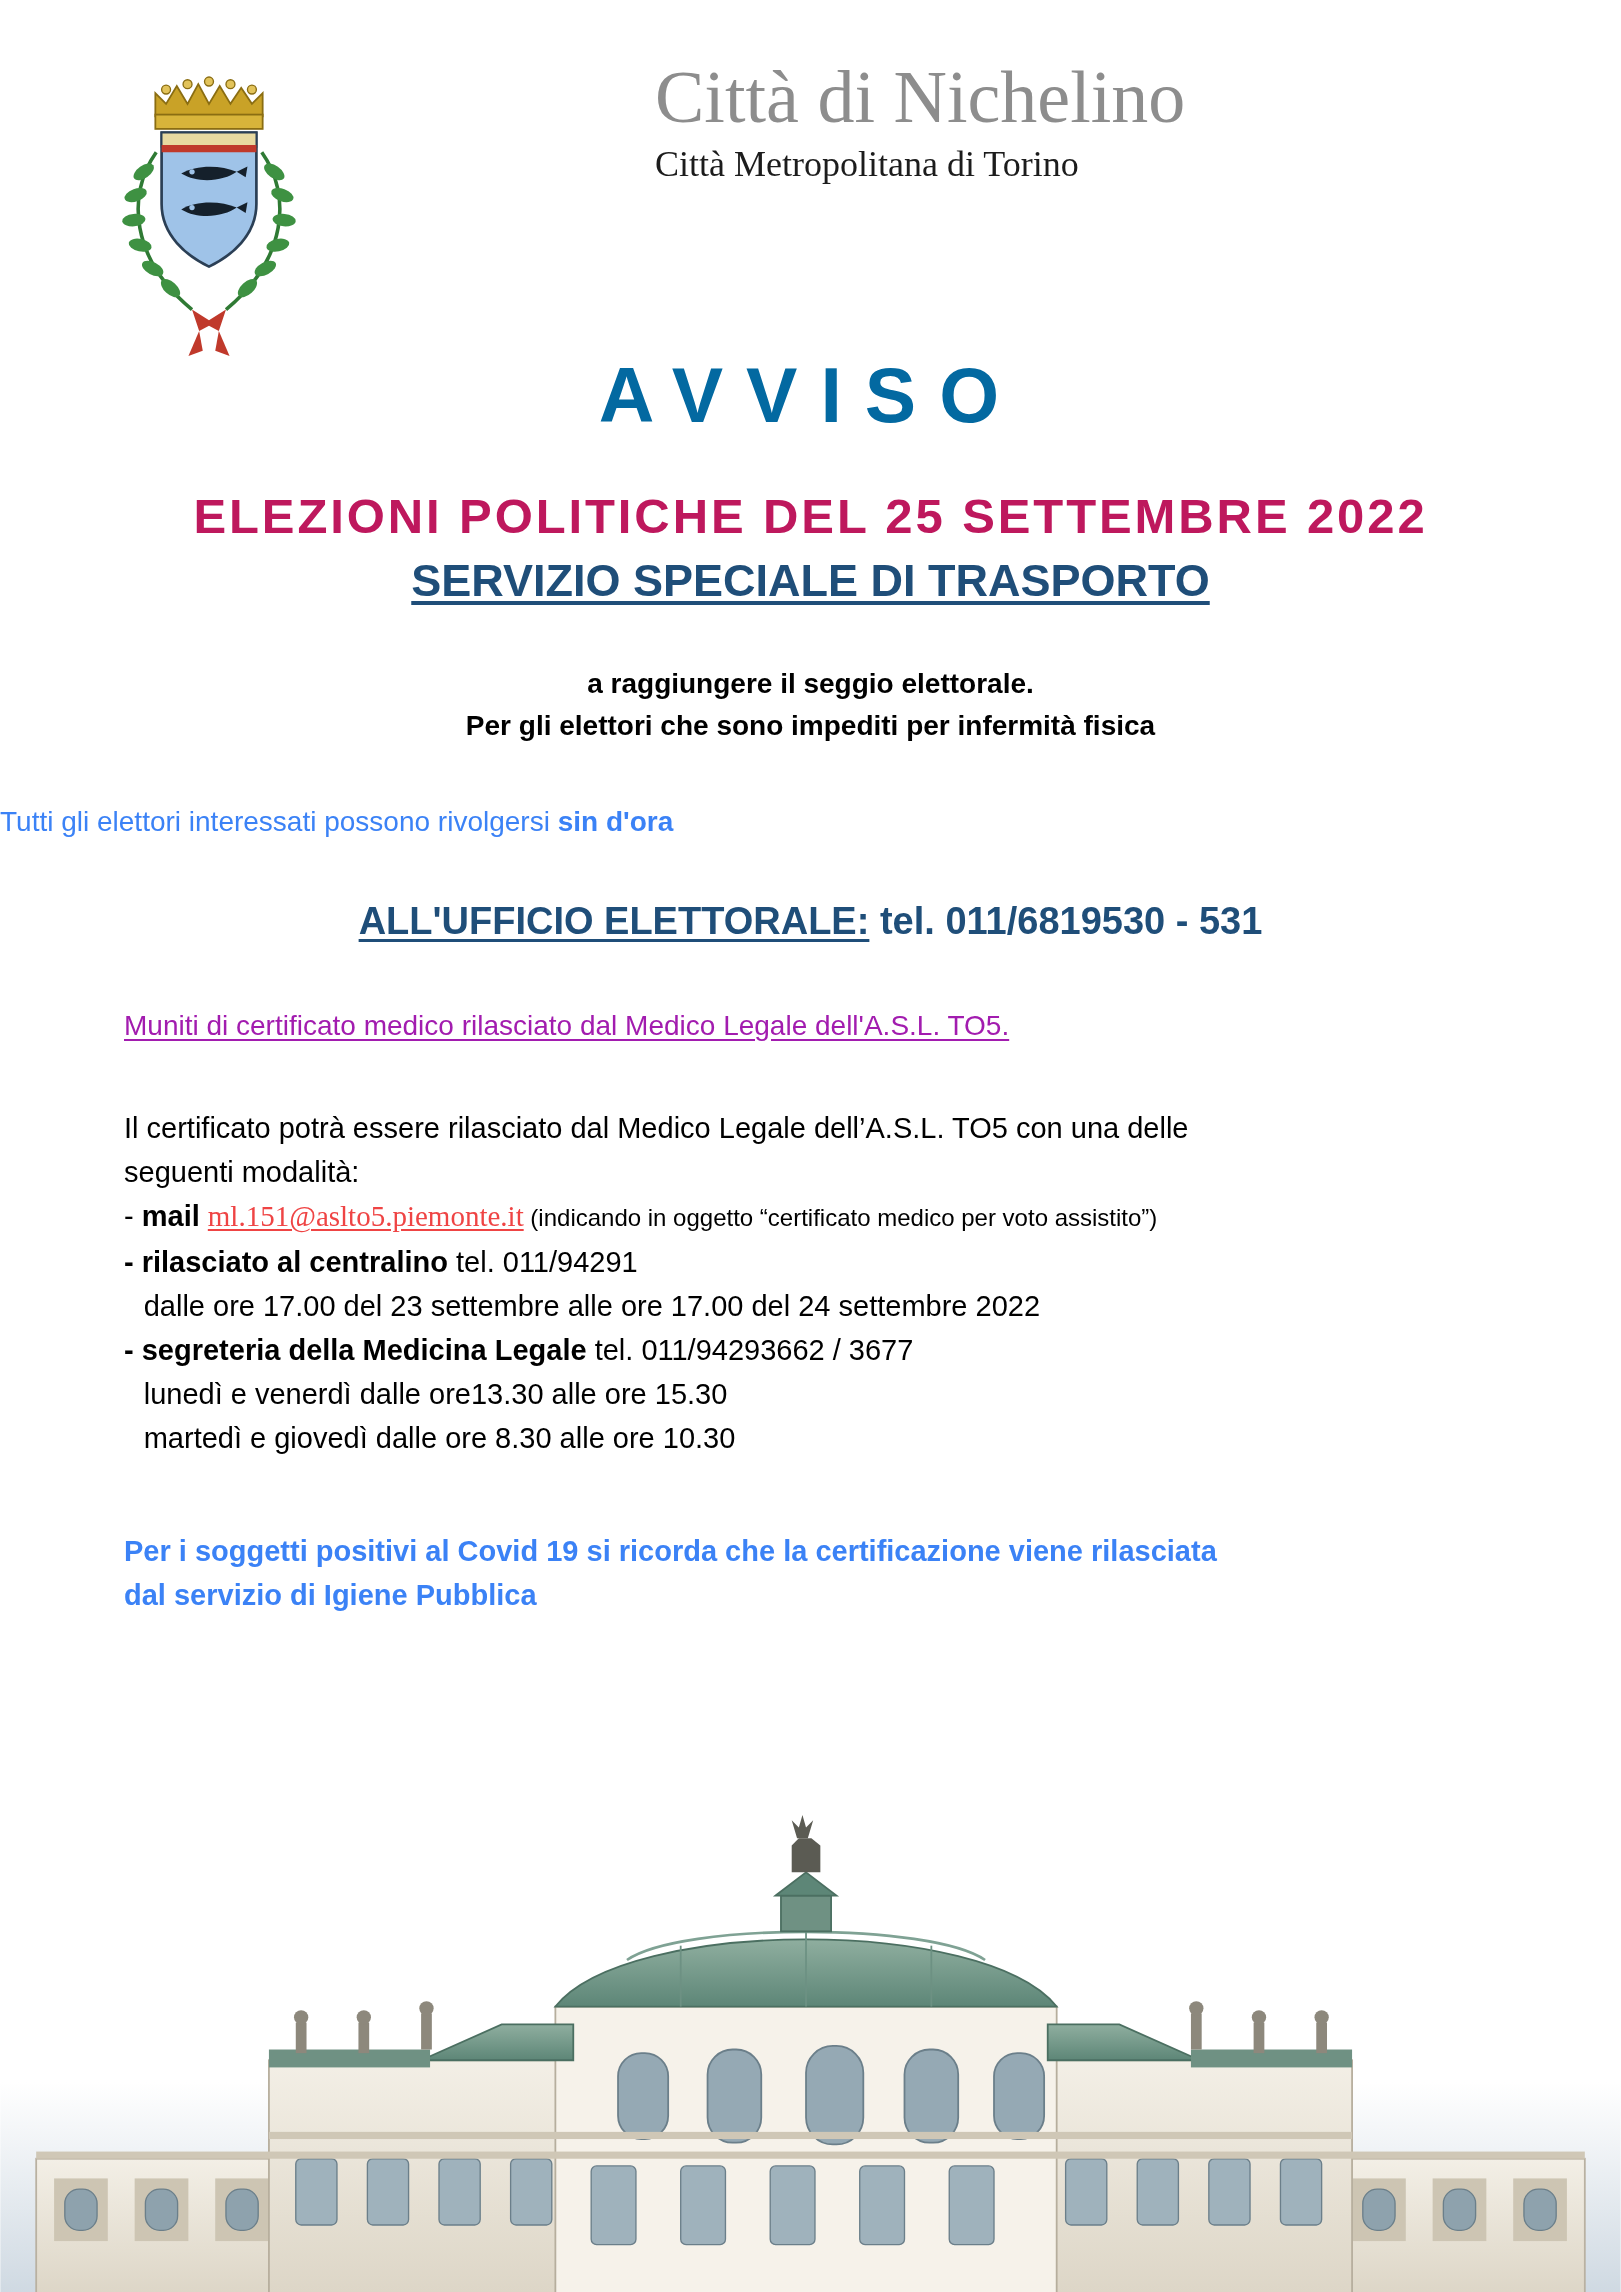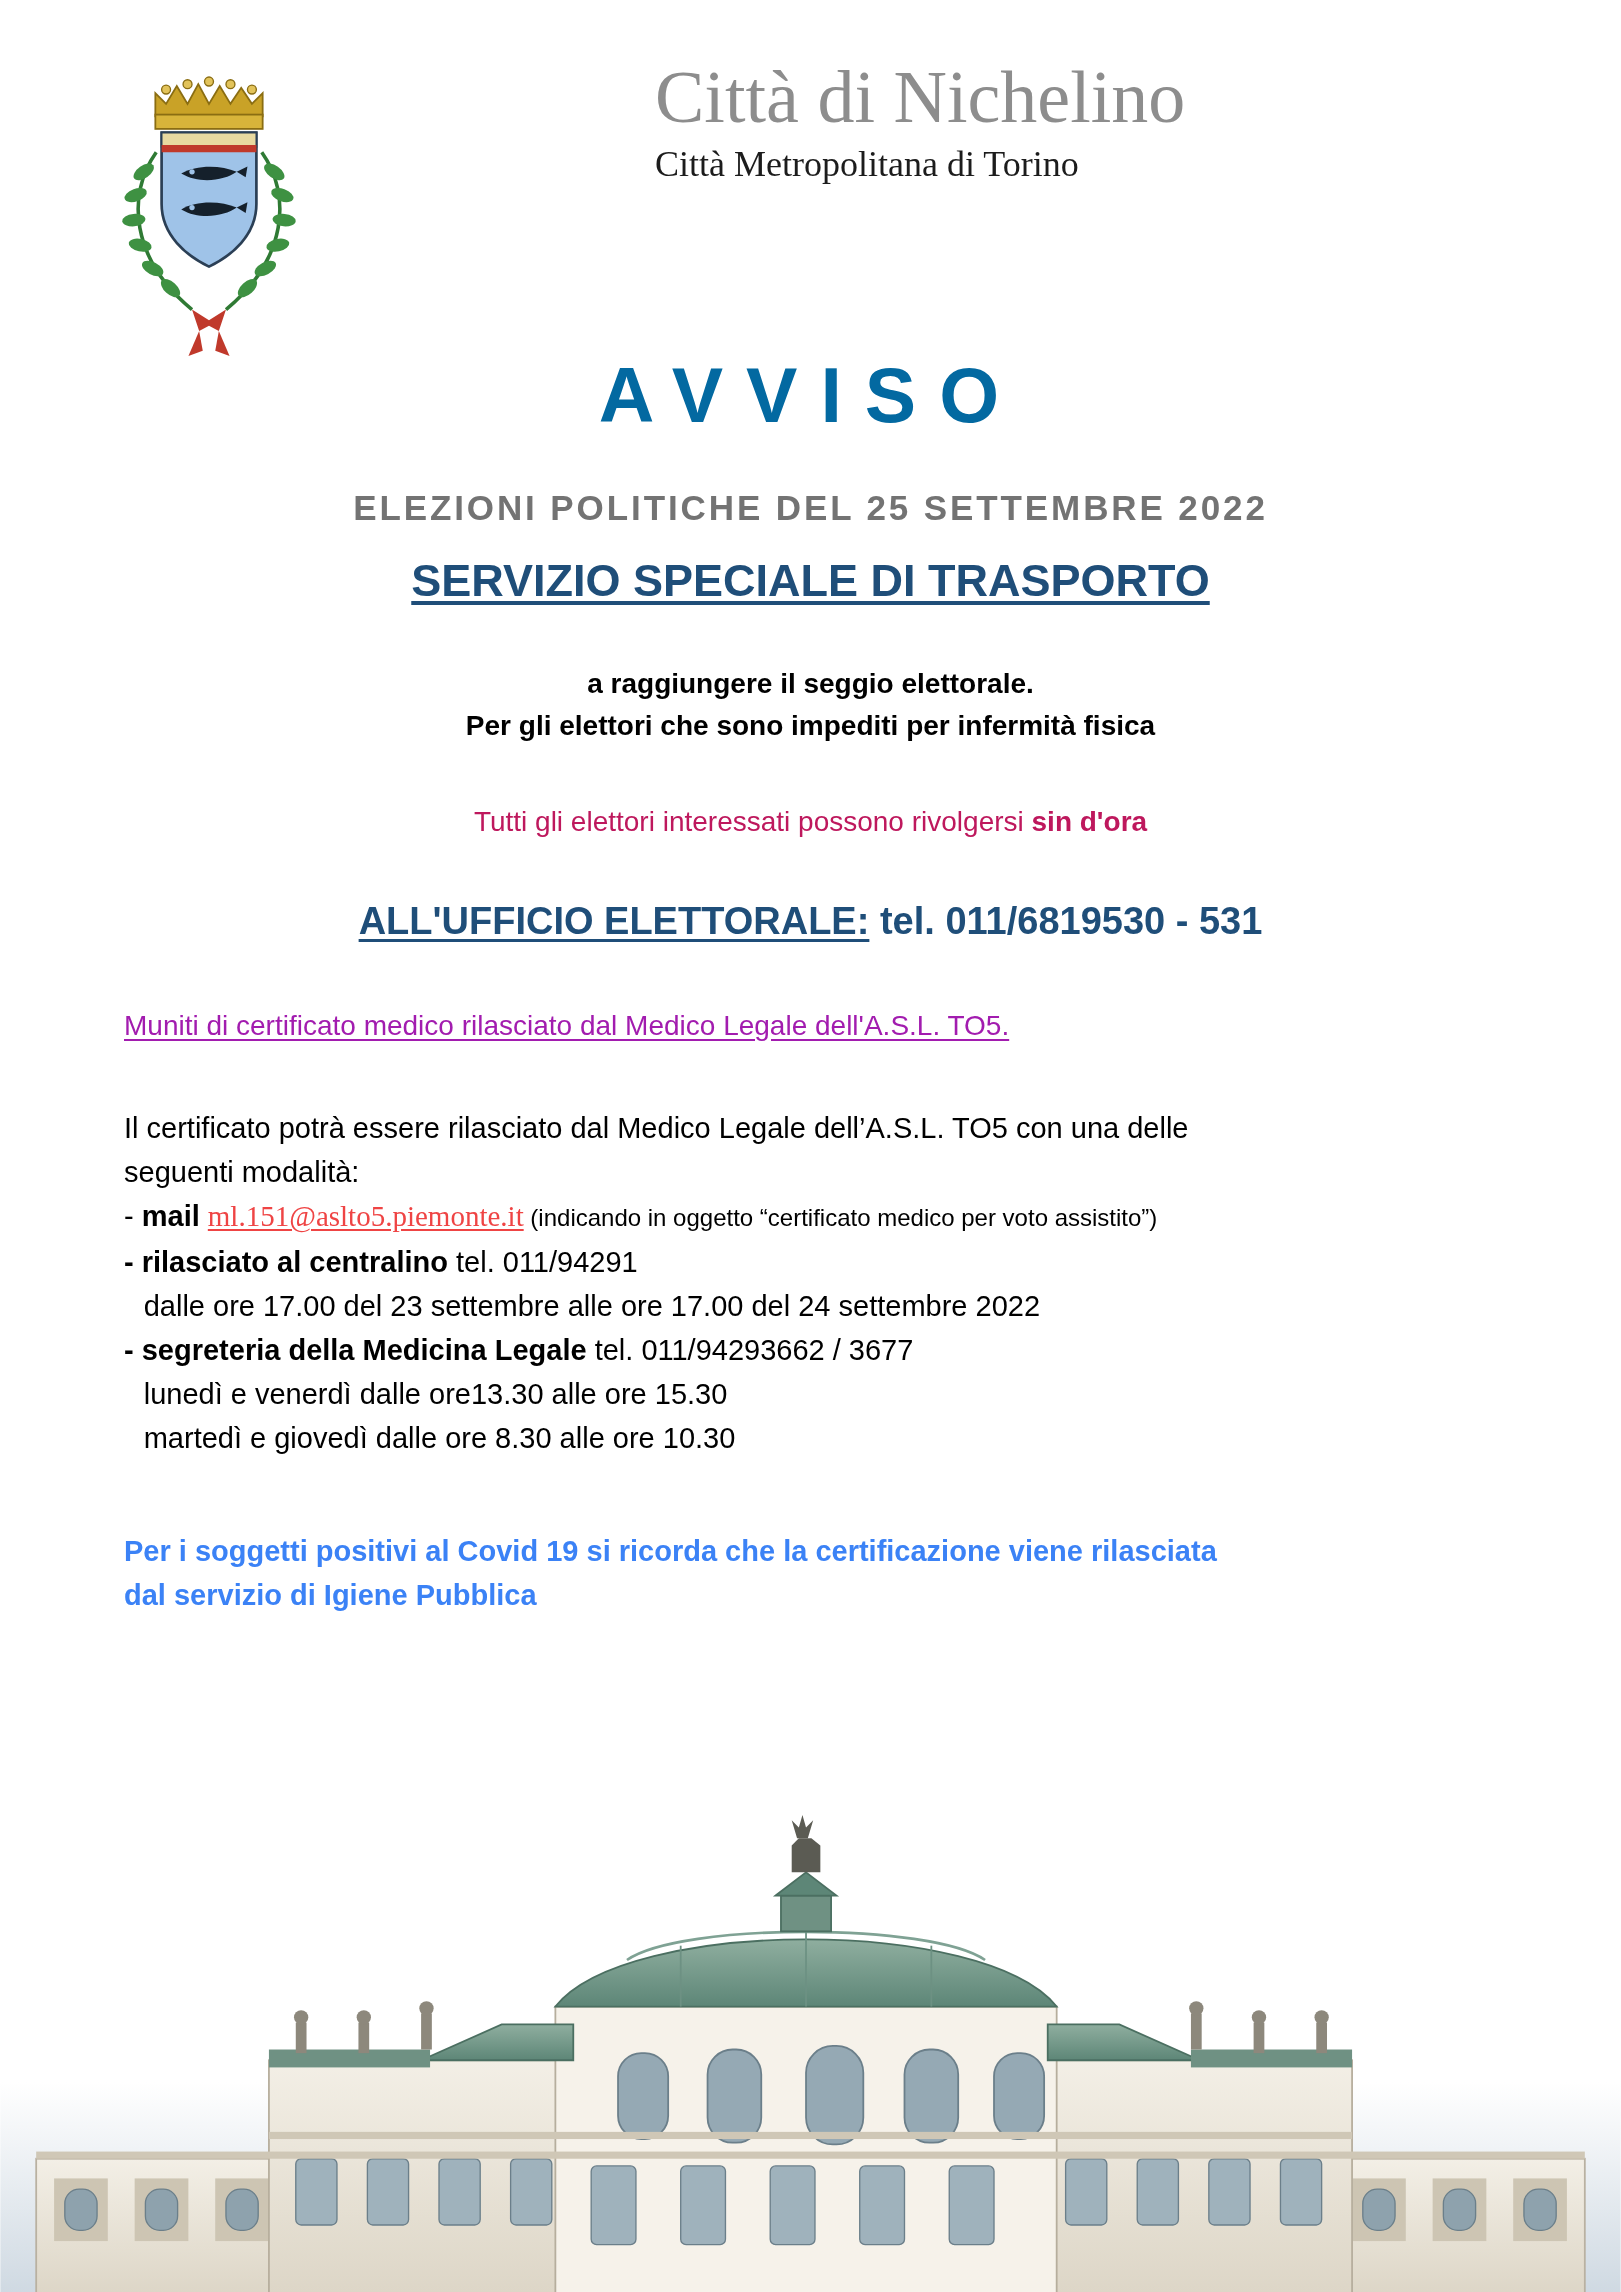--- a/index.html
+++ b/index.html
@@ -64,24 +64,24 @@
     letter-spacing: 23px;
     color: #0369a1;
     font-family: "Liberation Sans", sans-serif;
   }
   .elezioni {
     position: absolute;
     left: 0;
     right: 0;
     top: 488px;
     text-align: center;
-    font-size: 35px;
+    font-size: 49px;
     font-weight: bold;
     letter-spacing: 2.9px;
-    color: #737373;
+    color: #be185d;
   }
   .servizio {
     position: absolute;
     left: 0;
     right: 0;
     top: 555px;
     text-align: center;
     font-size: 45px;
     font-weight: bold;
     color: #1f4e79;
@@ -99,23 +99,22 @@
     font-size: 28px;
     font-weight: bold;
     line-height: 42px;
     color: #000;
   }
   .rivolgersi {
     position: absolute;
     left: 0;
     right: 0;
     top: 806px;
-    text-align: center;
     font-size: 28px;
-    color: #be185d;
+    color: #3b82f6;
   }
   .rivolgersi b { font-weight: bold; }
 
   .ufficio {
     position: absolute;
     left: 0;
     right: 0;
     top: 900px;
     text-align: center;
     font-size: 38px;

